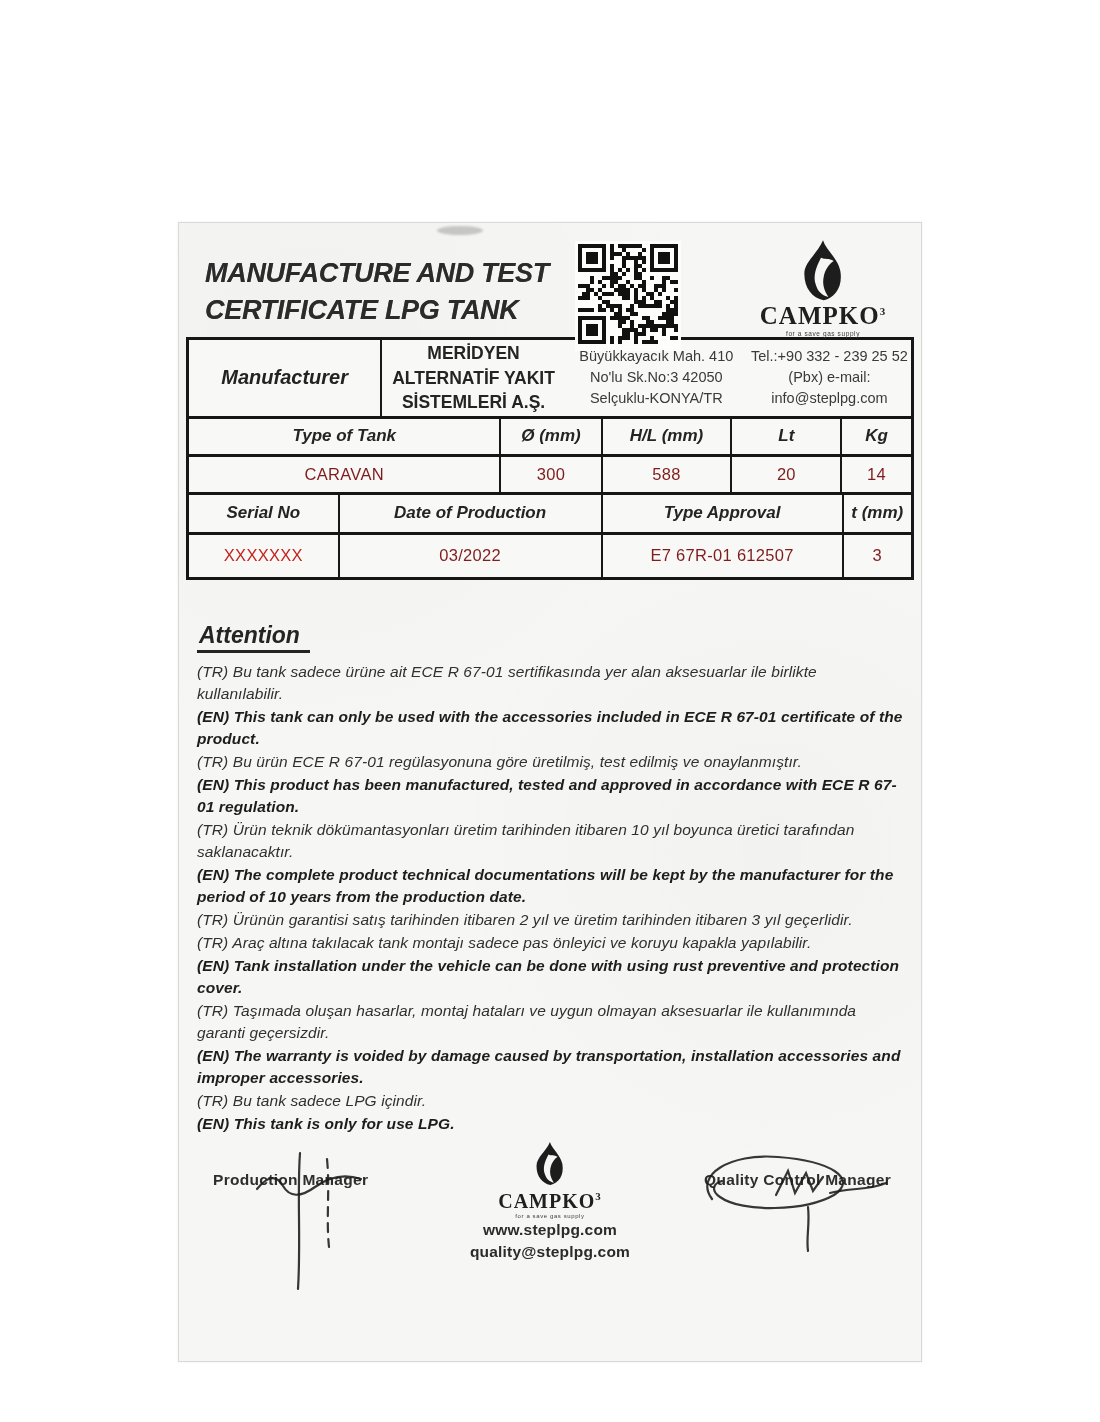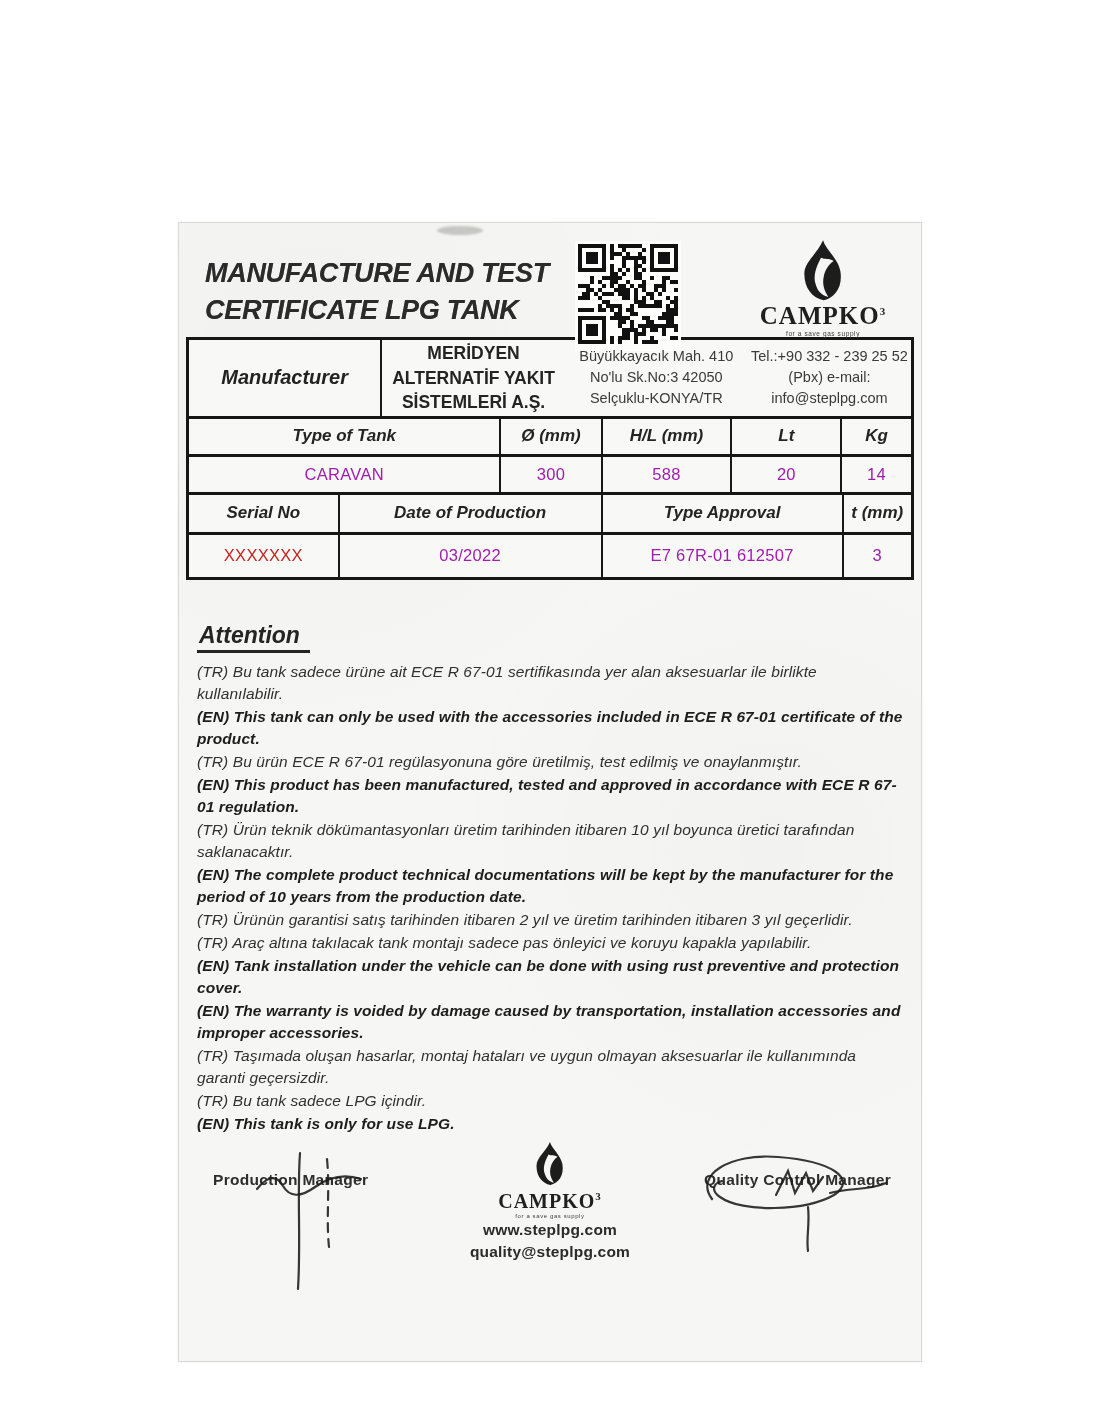--- a/index.html
+++ b/index.html
@@ -34,21 +34,21 @@
   .trow{display:grid;border-top:3px solid #161616;}
   .trow:first-child{border-top:none;}
   .c{border-left:2.5px solid #181818;display:flex;align-items:center;
      justify-content:center;text-align:center;padding:1px 2px;box-sizing:border-box;}
   .c:first-child{border-left:none;}
   .row-manuf{grid-template-columns:26.5% 73.5%;min-height:72px;}
   .row-spec{grid-template-columns:43% 14% 18% 15.2% 9.8%;}
   .row-serial{grid-template-columns:20.6% 36.4% 33.4% 9.6%;}
   .h34{height:35px;} .h36{height:37px;} .h42{height:42px;}
   .th{font-weight:bold;font-style:italic;font-size:17px;color:#242424;}
-  .td{font-size:16.5px;color:#a21caf;letter-spacing:.3px;}
+  .td{font-size:16.5px;color:#7f1d1d;letter-spacing:.3px;}
   .manuf-label{font-weight:bold;font-style:italic;font-size:20px;color:#232323;}
   .mname{font-weight:bold;font-size:17.5px;color:#242424;line-height:1.4;}
   .maddr,.mtel{font-size:14.5px;color:#3a3a3a;line-height:1.45;}
   
   .attention{padding:10px 16px 0 18px;margin-top:32px;}
   .att-head{display:inline-block;font-weight:bold;font-style:italic;font-size:23px;color:#242424;
     border-bottom:3px solid #242424;padding:0 10px 1px 2px;margin-bottom:7px;}
   .att{margin:1px 0;font-size:15.5px;line-height:22px;letter-spacing:.1px;max-width:712px;}
   .att.tr{font-style:italic;color:#303030;}
   .att.en{font-style:italic;font-weight:bold;color:#1d1d1d;}
@@ -352,22 +352,22 @@
     <div>
         <p class="att tr">(TR) Bu tank sadece ürüne ait ECE R 67-01 sertifikasında yer alan aksesuarlar ile birlikte kullanılabilir.</p>
         <p class="att en">(EN) This tank can only be used with the accessories included in ECE R 67-01 certificate of the product.</p>
         <p class="att tr">(TR) Bu ürün ECE R 67-01 regülasyonuna göre üretilmiş, test edilmiş ve onaylanmıştır.</p>
         <p class="att en">(EN) This product has been manufactured, tested and approved in accordance with ECE R 67-01 regulation.</p>
         <p class="att tr">(TR) Ürün teknik dökümantasyonları üretim tarihinden itibaren 10 yıl boyunca üretici tarafından saklanacaktır.</p>
         <p class="att en">(EN) The complete product technical documentations will be kept by the manufacturer for the period of 10 years from the production date.</p>
         <p class="att tr">(TR) Ürünün garantisi satış tarihinden itibaren 2 yıl ve üretim tarihinden itibaren 3 yıl geçerlidir.</p>
         <p class="att tr">(TR) Araç altına takılacak tank montajı sadece pas önleyici ve koruyu kapakla yapılabilir.</p>
         <p class="att en">(EN) Tank installation under the vehicle can be done with using rust preventive and protection cover.</p>
+        <p class="att tr">(TR) Taşımada oluşan hasarlar, montaj hataları ve uygun olmayan aksesuarlar ile kullanımında garanti geçersizdir.</p>
         <p class="att en">(EN) The warranty is voided by damage caused by transportation, installation accessories and improper accessories.</p>
-        <p class="att tr">(TR) Taşımada oluşan hasarlar, montaj hataları ve uygun olmayan aksesuarlar ile kullanımında garanti geçersizdir.</p>
         <p class="att tr">(TR) Bu tank sadece LPG içindir.</p>
         <p class="att en">(EN) This tank is only for use LPG.</p>
       </div>
   </div>
 
   <div class="footer">
     <div class="sig-block sig-left">
       <div class="sig-title">Production Manager</div>
       <svg class="sig-svg" style="left:30px;top:-24px;" width="130" height="150">
         <path d="M14 42 q 16 -20 26 -3 t 32 1 t 46 -8"></path>

